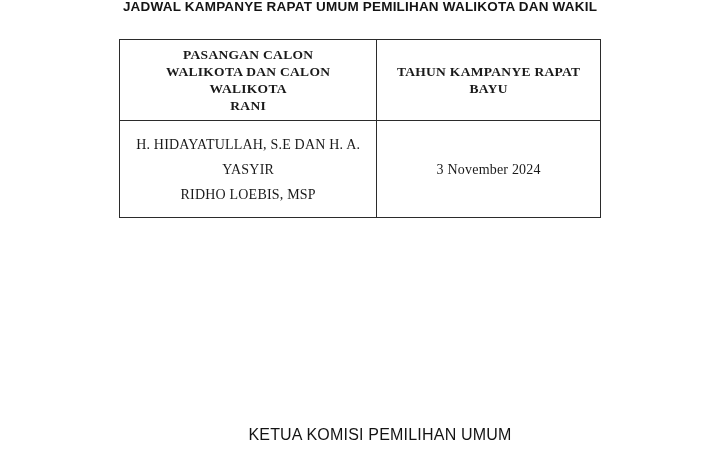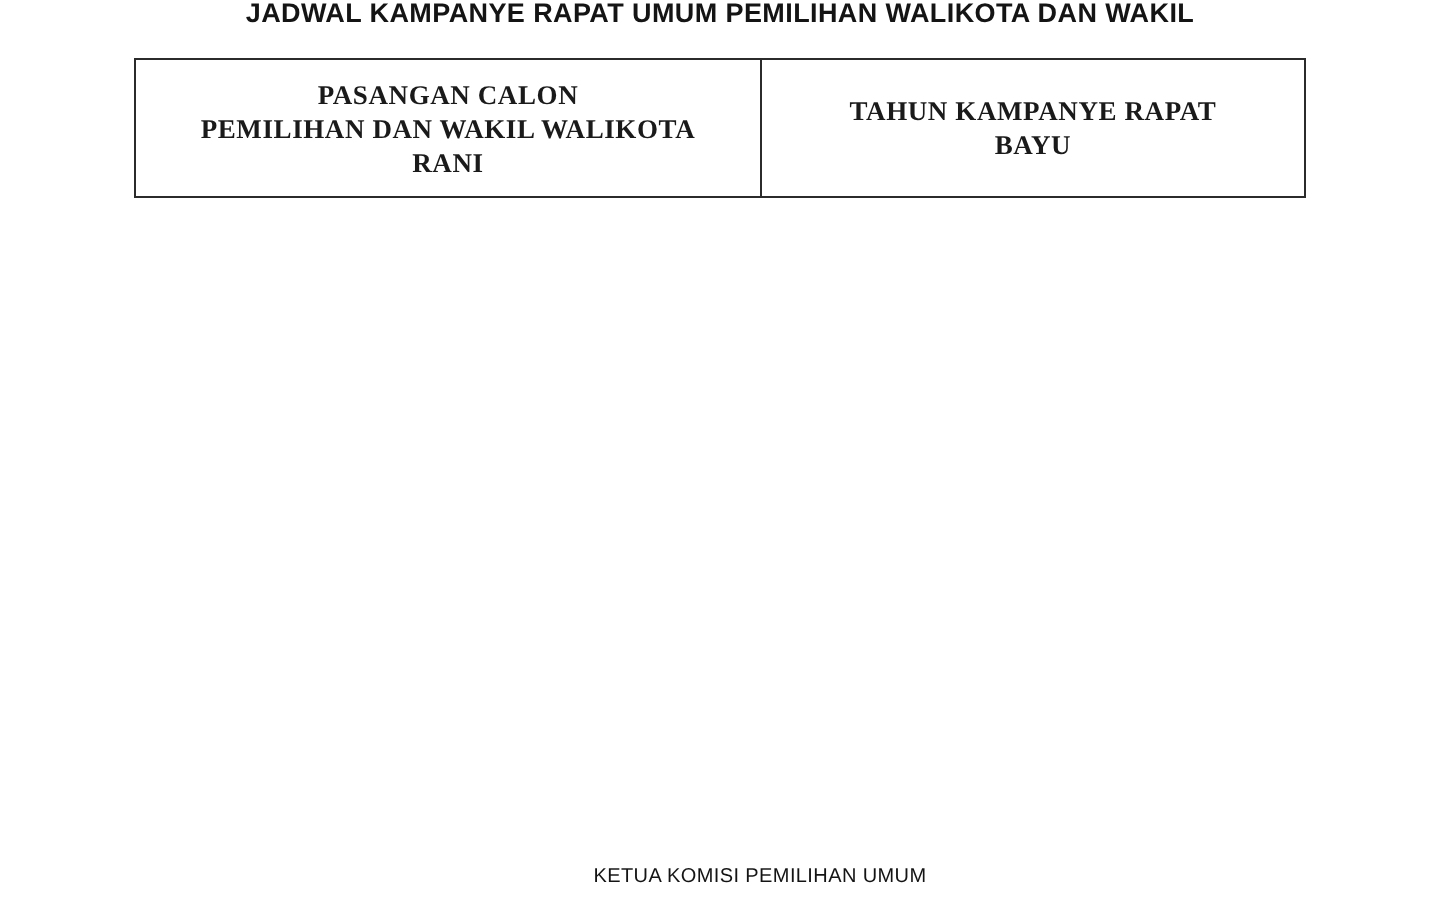--- a/index.html
+++ b/index.html
@@ -30,22 +30,22 @@
     padding-top: 0px;
   }
   .doc-title .line1 {
     display: block;
     margin-top: -2px;
   }
   .doc-title .line2 {
     display: block;
   }
   .table-wrap {
-    margin: 14px auto 0 auto;
-    width: 586px;
+    margin: 24px auto 0 auto;
+    width: 482px;
   }
   table.schedule {
     border-collapse: collapse;
     width: 100%;
     table-layout: fixed;
   }
   table.schedule th,
   table.schedule td {
     border: 1px solid #2b2b2b;
     text-align: center;
@@ -80,21 +80,21 @@
   }
   .footer {
     position: absolute;
     left: 0;
     right: 0;
     bottom: 6px;
     text-align: center;
   }
   .footer-line {
     font-family: "Liberation Sans", sans-serif;
-    font-size: 10px;
+    font-size: 16px;
     letter-spacing: 0.2px;
     color: #141414;
     padding-left: 40px;
   }
   .edge-left {
     position: absolute;
     left: 0;
     top: 0;
     bottom: 0;
     width: 2px;
@@ -113,30 +113,37 @@
   <div class="table-wrap">
     <table class="schedule">
       <colgroup>
         <col class="col-pasangan">
         <col class="col-jadwal">
       </colgroup>
       <thead>
         <tr>
           <th>
             <div>PASANGAN CALON</div>
-            <div>PEMILIHAN DAN WAKIL WALIKOTA</div>
+            <div>WALIKOTA DAN CALON WALIKOTA</div>
             <div>RANI</div>
           </th>
           <th>
             <div>TAHUN KAMPANYE RAPAT</div>
             <div>BAYU</div>
           </th>
         </tr>
       </thead>
       <tbody>
+        <tr>
+          <td class="candidate">
+            <div>H. HIDAYATULLAH, S.E DAN H. A. YASYIR</div>
+            <div>RIDHO LOEBIS, MSP</div>
+          </td>
+          <td class="date">3 November 2024</td>
+        </tr>
       </tbody>
     </table>
   </div>
 
   <div class="footer">
     <div class="footer-line">KETUA KOMISI PEMILIHAN UMUM</div>
   </div>
 
   <div class="edge-left"></div>
 </div>

